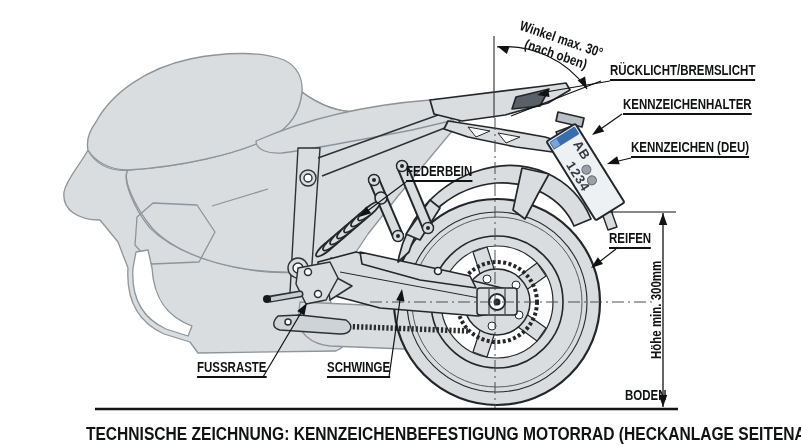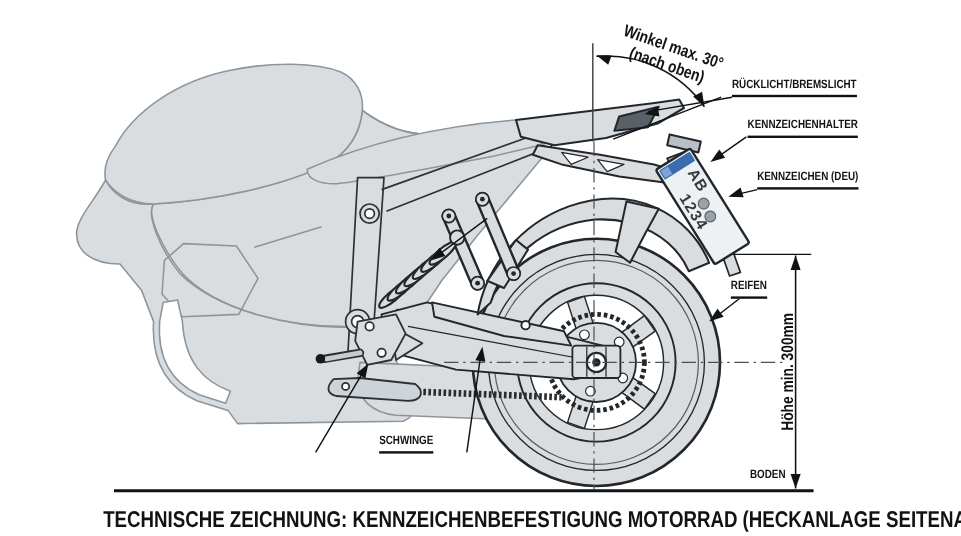--- a/index.html
+++ b/index.html
@@ -1,19 +1,19 @@
 <!DOCTYPE html>
 <html><head>
 <meta charset="utf-8">
 <style>
   html,body{margin:0;padding:0;background:#fff;}
   .stage{position:relative;width:801px;height:447px;background:#ffffff;overflow:hidden;
          font-family:"Liberation Sans",sans-serif;color:#101214;}
   .stage svg{position:absolute;left:0;top:0;}
-  .lbl{position:absolute;font-size:10px;font-weight:bold;line-height:15px;white-space:nowrap;}
+  .lbl{position:absolute;font-size:14px;font-weight:bold;line-height:15px;white-space:nowrap;}
   .cond{display:inline-block;transform:scaleX(0.82);transform-origin:0 0;white-space:nowrap;}
   .ul{border-bottom:2px solid #101214;padding-bottom:1px;}
   .lbl-rot{position:absolute;left:604px;top:299px;width:104px;text-align:center;
            font-size:14px;font-weight:bold;transform:rotate(-90deg);transform-origin:50% 50%;}
   .angle-note{position:absolute;left:514px;top:14px;font-size:14px;font-weight:bold;line-height:16px;
               transform:rotate(19deg);transform-origin:0 0;text-align:center;}
   .angle-note .cond{transform-origin:50% 0;}
   .caption{position:absolute;left:0;top:423px;width:801px;text-align:center;
            font-size:19px;font-weight:bold;letter-spacing:0px;}
   .caption .cond{transform:scaleX(0.82);transform-origin:50% 0;}
@@ -203,21 +203,27 @@
   </div>
   <div class="lbl" style="left:609px;top:231px">
     <span class="cond ul">REIFEN</span>
   </div>
   <div class="lbl-rot">
     <span class="cond">Höhe min. 300mm</span>
   </div>
   <div class="lbl" style="left:625px;top:388px">
     <span class="cond">BODEN</span>
   </div>
-  <div class="lbl" style="left:316px;top:360px">
+  <div class="lbl" style="left:406px;top:164px">
+    <span class="cond ul">FEDERBEIN</span>
+  </div>
+  <div class="lbl" style="left:197px;top:360px">
+    <span class="cond ul">FUSSRASTE</span>
+  </div>
+  <div class="lbl" style="left:327px;top:360px">
     <span class="cond ul">SCHWINGE</span>
   </div>
 
   <div class="plate">
     <div class="plate-band">
       <div class="plate-band-em"></div>
     </div>
     <div class="plate-rows">
       <span class="plate-ab">AB</span>
       <span class="plate-dot" style="left:26px;top:9px"></span>

